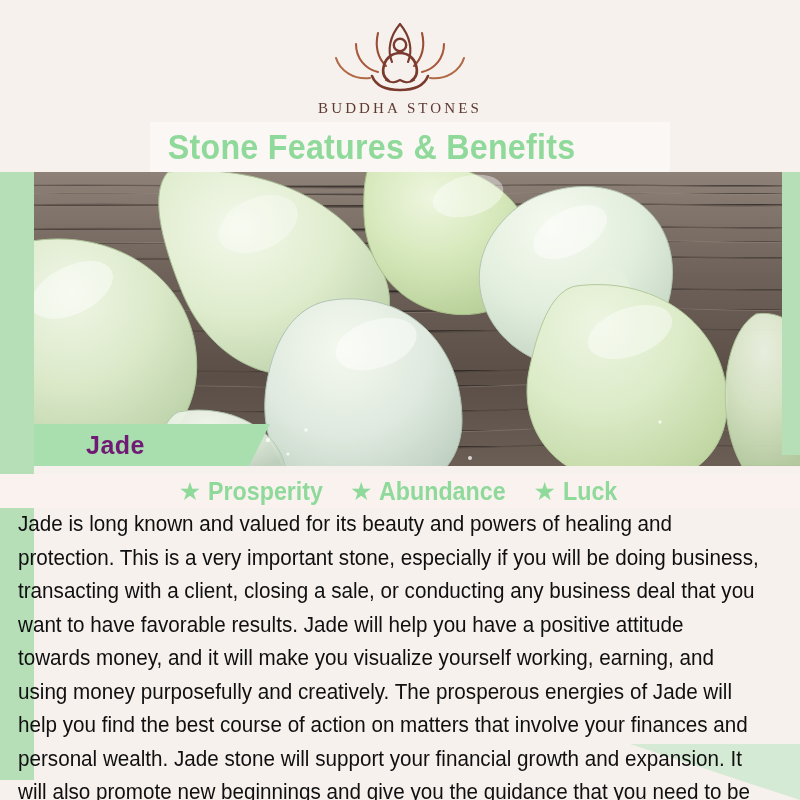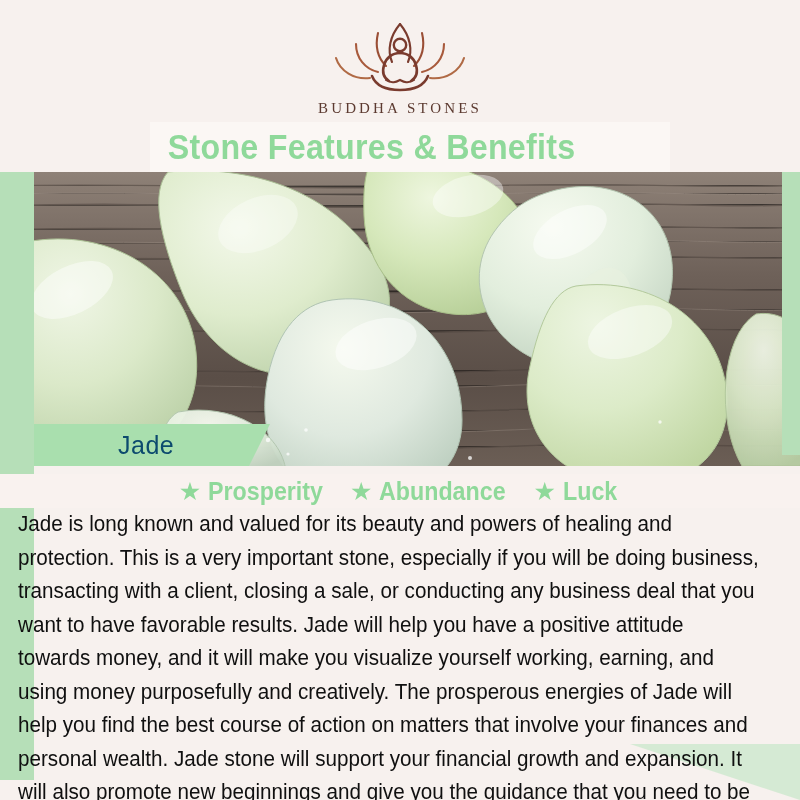--- a/index.html
+++ b/index.html
@@ -51,21 +51,21 @@
 
   
   .jade-band{
     position:absolute;left:34px;top:424px;height:42px;width:215px;
     background:#a9dfae;z-index:6;display:flex;align-items:center;
   }
   .jade-band:after{
     content:"";position:absolute;right:-21px;top:0;width:0;height:0;
     border-left:21px solid #a9dfae;border-bottom:42px solid transparent;
   }
-  .jade-text{color:#0c4a6e;font-size:25px;font-weight:normal;margin-left:84px;letter-spacing:.5px;}
+  .jade-text{color:#701a75;font-size:25px;font-weight:bold;margin-left:52px;letter-spacing:.5px;}
 
   
   .benefits{
     position:absolute;left:0;right:0;top:474px;height:34px;z-index:6;
     display:flex;align-items:center;justify-content:center;gap:18px;
     background:#f9f2ef;
   }
   .benefit{display:flex;align-items:center;gap:7px;}
   .benefit .star{color:#8fd99a;font-size:25px;line-height:1;}
   .benefit .label{

